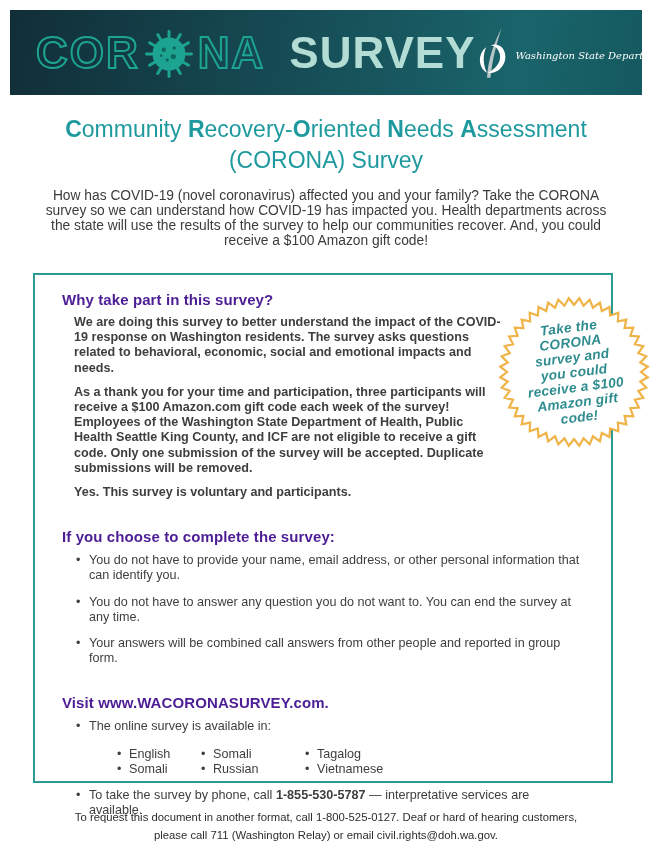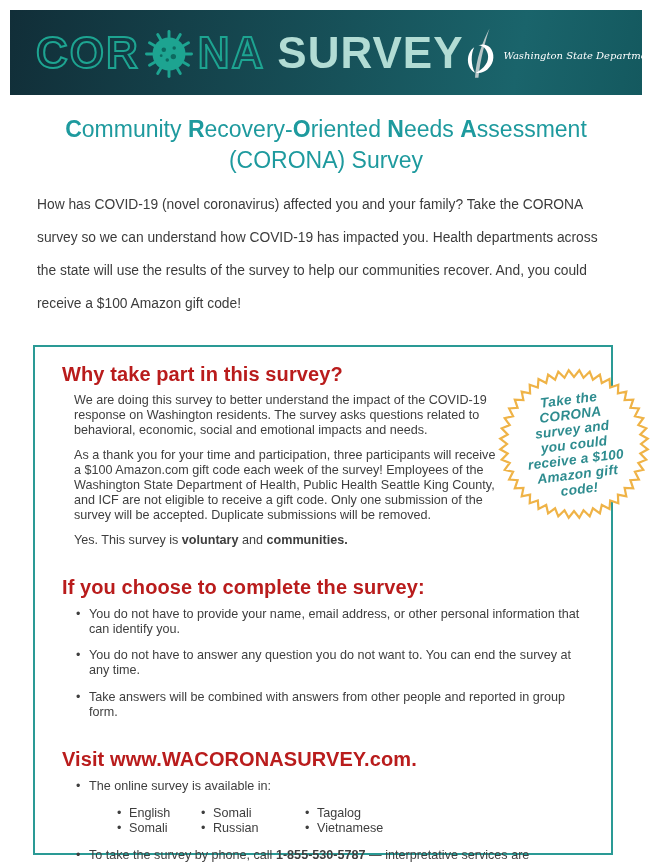--- a/index.html
+++ b/index.html
@@ -21,21 +21,21 @@
     padding: 0 18px 0 26px;
   }
   .wordmark {
     display: flex; align-items: center;
     font-weight: 700; font-size: 44px; line-height: 1; letter-spacing: 2px;
   }
   .outline-text {
     color: transparent;
     -webkit-text-stroke: 2px #1da491;
   }
-  .survey-text { color: #b2dcd4; margin-left: 12px; letter-spacing: 1px; }
+  .survey-text { color: #b2dcd4; margin-left: 24px; letter-spacing: 1px; }
   .virus-wrap { width: 52px; height: 52px; margin: 0 3px; position: relative; top: 1px; }
 
   .doh-logo { display: flex; align-items: center; color: #ffffff; margin-top: 2px; }
   .swoosh-wrap { width: 34px; height: 52px; margin-right: 2px; }
   .logo-dept {
     font-family: "DejaVu Serif", serif; font-style: italic;
     font-size: 10px; white-space: nowrap; margin: 4px 8px 0 4px;
   }
   .logo-health {
     font-family: "DejaVu Serif", serif; font-style: italic;
@@ -44,39 +44,41 @@
 
   
   .main-title {
     margin: 19px auto 12px auto;
     text-align: center;
     color: #1e9a9e; font-size: 23px; font-weight: 400; line-height: 31px;
   }
   .main-title b { font-weight: 700; }
   .intro {
     width: 578px; margin: 0 auto;
-    font-size: 13.8px; line-height: 33px; color: #3c3c3c;
+    text-align: center;
+    font-size: 13.8px; line-height: 15px; color: #3c3c3c;
   }
 
   
   .info-box {
     position: relative;
     margin: 25px 0 0 33px;
     width: 580px; height: 510px;
     border: 2px solid #2a9a95;
     padding: 14px 26px 6px 27px;
   }
   h2 {
-    font-size: 20px; font-weight: 700; color: #b91c1c;
+    font-size: 15px; font-weight: 700; color: #4c1d95;
     margin: 28px 0 7px 0; letter-spacing: 0.1px;
   }
   h2.first { margin-top: 2px; }
   .body-p {
     font-size: 12.6px; line-height: 15.2px; color: #3e3e3e;
     margin: 0 0 9px 12px;
+    font-weight: bold;
   }
   .narrow { width: 430px; }
 
   ul.bullets { list-style: none; margin: 8px 0 0 14px; padding: 0; }
   ul.bullets > li {
     position: relative; padding-left: 13px;
     font-size: 12.6px; line-height: 15.2px; color: #3e3e3e;
     margin-bottom: 11px;
   }
   ul.bullets > li::before { content: "\2022"; position: absolute; left: 0; top: 0; }
@@ -179,27 +181,27 @@
       <span>receive a $100</span>
       <span>Amazon gift</span>
       <span>code!</span>
     </div>
   </div>
 
   <h2 class="first">Why take part in this survey?</h2>
   <p class="body-p narrow">We are doing this survey to better understand the impact of the COVID-19 response on Washington residents. The survey asks questions related to behavioral, economic, social and emotional impacts and needs.</p>
   <p class="body-p narrow">As a thank you for your time and participation, three participants will receive a $100 Amazon.com gift code each week of the survey! Employees of the Washington State Department of Health, Public Health Seattle King County, and ICF are not eligible to receive a gift code. Only one submission of the survey will be accepted.  Duplicate submissions will be removed.</p>
 
-  <p class="body-p"><span>Yes. This survey is </span><b>voluntary</b><span> and </span><b>communities.</b></p>
+  <p class="body-p"><span>Yes. This survey is </span><b>voluntary</b><span> and </span><b>participants.</b></p>
 
   <h2>If you choose to complete the survey:</h2>
   <ul class="bullets">
     <li>You do not have to provide your name, email address, or other personal information that can identify you.</li>
     <li>You do not have to answer any question you do not want to. You can end the survey at any time.</li>
-    <li>Take answers will be combined with answers from other people and reported in group form.</li>
+    <li>Your answers will be combined call answers from other people and reported in group form.</li>
   </ul>
 
   <h2>Visit www.WACORONASURVEY.com.</h2>
   <ul class="bullets">
     <li>
       <span>The online survey is available in:</span>
       <span class="lang-grid">
         <span class="lang-item">English</span>
         <span class="lang-item">Somali</span>
         <span class="lang-item">Tagalog</span>

